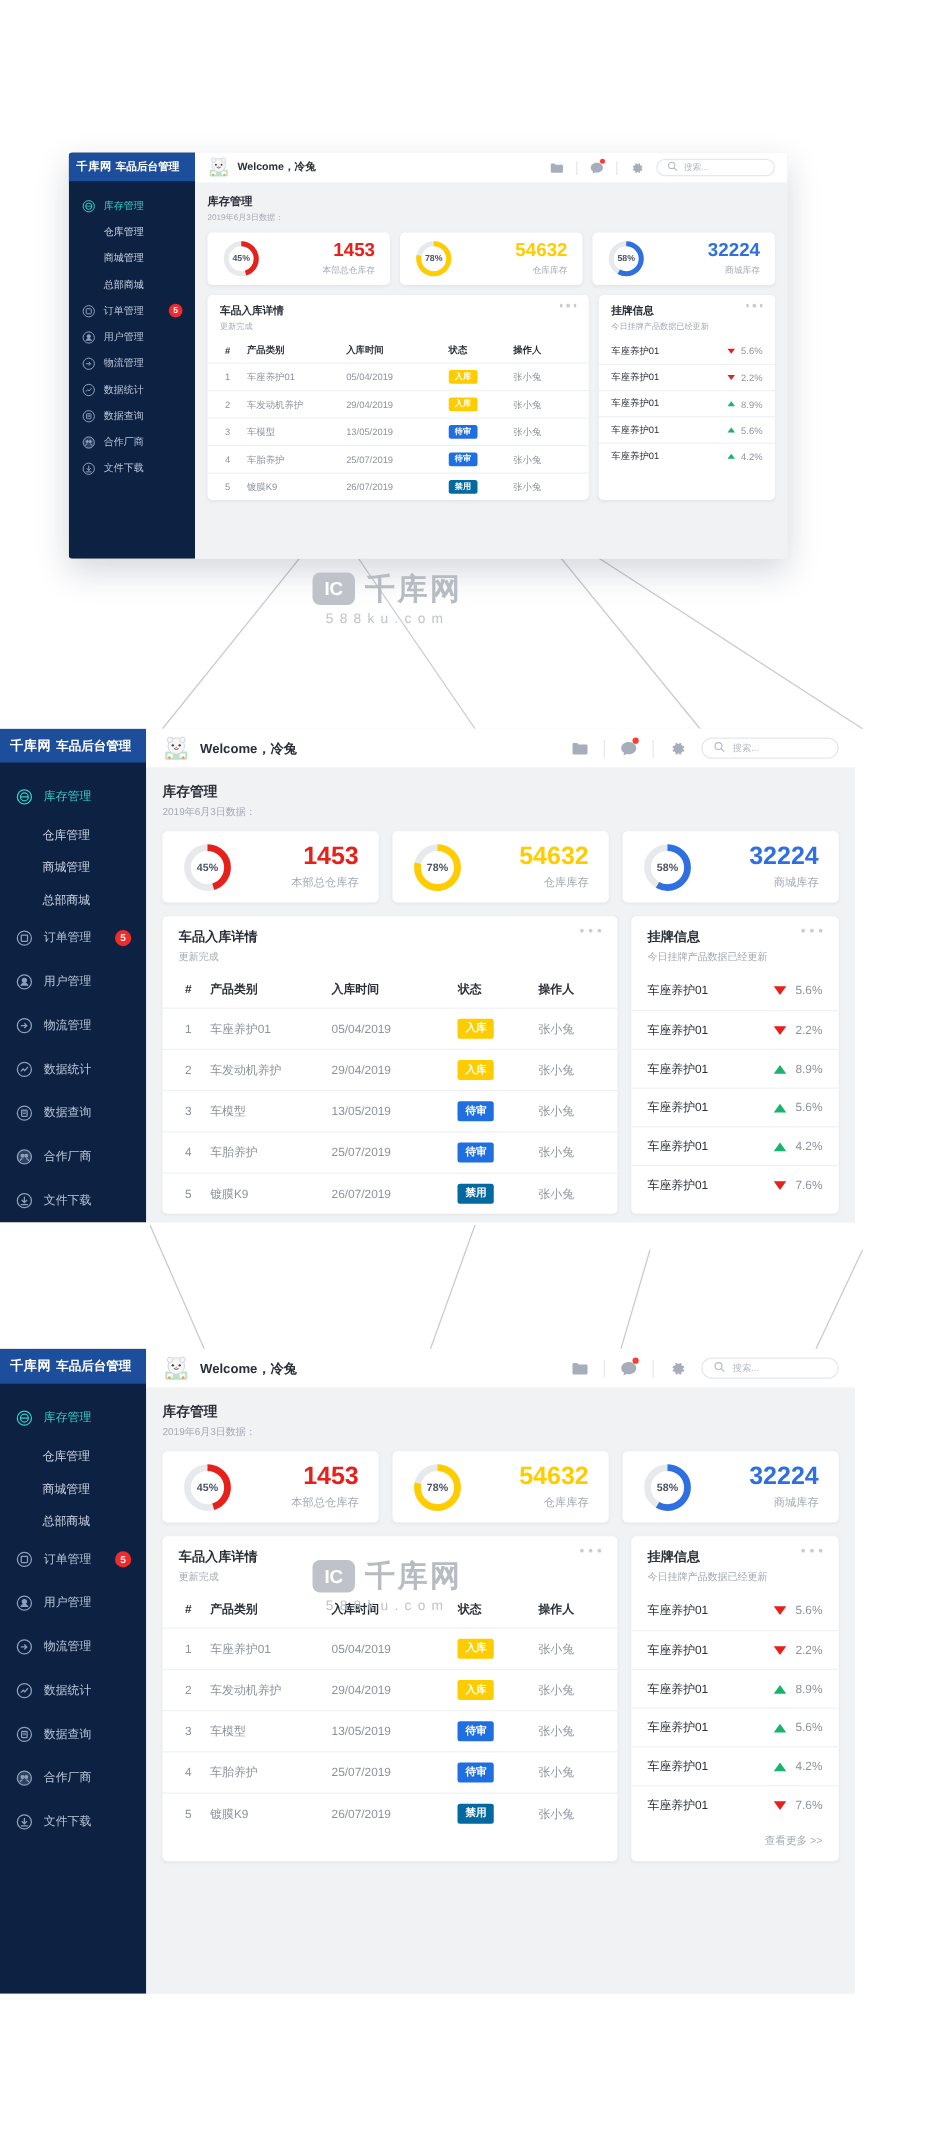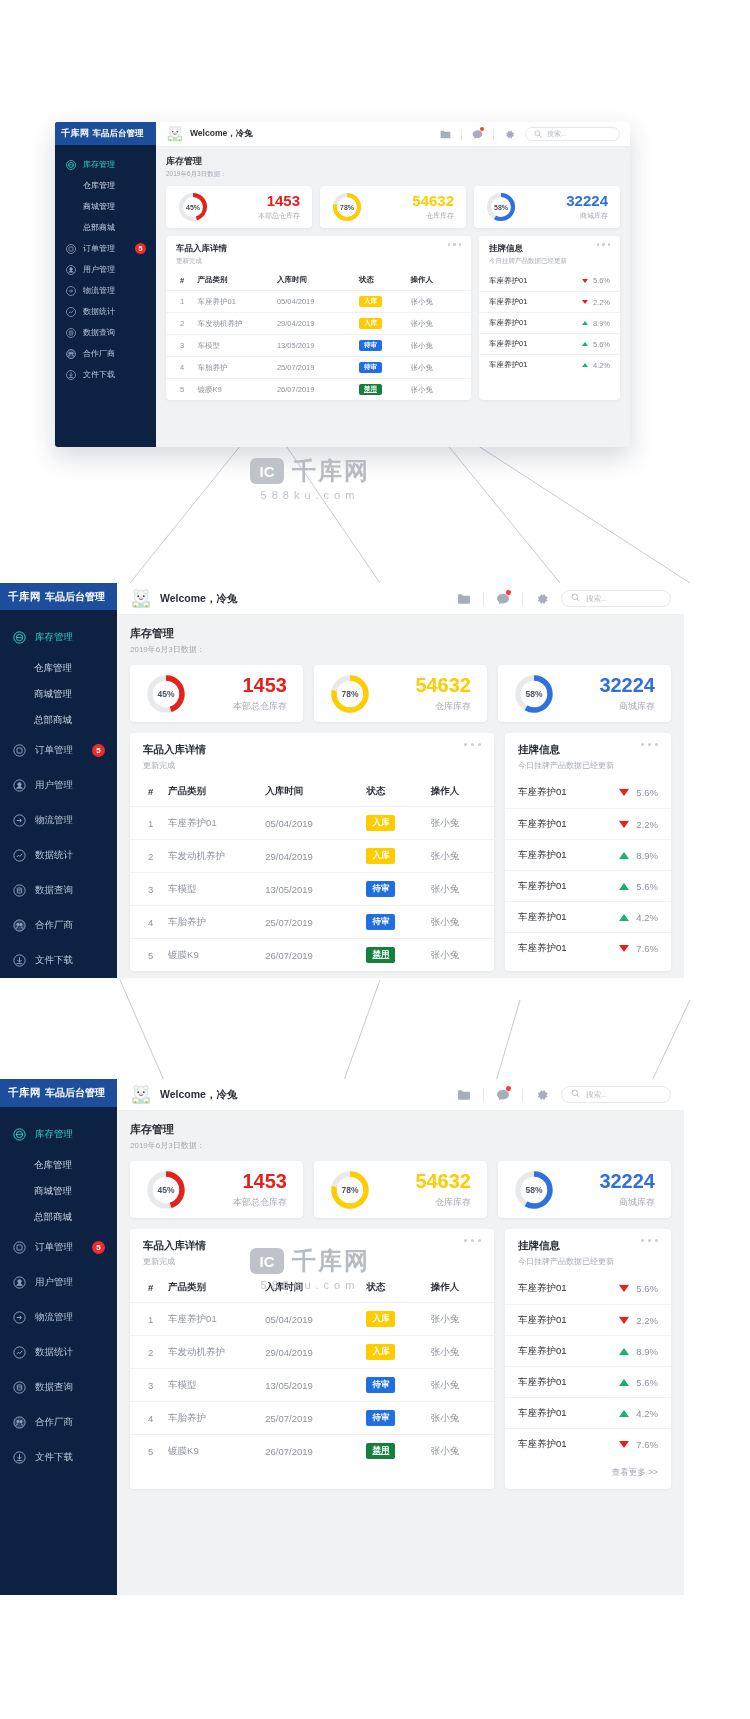--- a/index.html
+++ b/index.html
@@ -65,21 +65,21 @@
   .panel-sub { color: #a4a9b3; }
   .dots { margin-left: auto; display: flex; align-items: center; }
   .dots i { background: #c9ccd3; border-radius: 50%; display: block; }
 
   table.tbl { width: 100%; border-collapse: collapse; }
   table.tbl th { color: #2b2f36; font-weight: bold; text-align: left; }
   table.tbl td { color: #8d929c; border-top: 1px solid #f0f1f3; }
   .tag { display: inline-block; color: #fff; font-weight: bold; border-radius: 2px; text-align: center; }
   .tag.in { background: #ffcc00; }
   .tag.pending { background: #1f6fe0; }
-  .tag.ban { background: #15803d; text-decoration: underline; }
+  .tag.ban { background: #0369a1; }
 
   .lrow { display: flex; align-items: center; border-top: 1px solid #f0f1f3; }
   .lrow:first-of-type { border-top: none; }
   .lname { color: #2b2f36; }
   .lpct { margin-left: auto; display: flex; align-items: center; color: #8d929c; }
   .arrow { width: 0; height: 0; flex: 0 0 auto; }
   .arrow.down { border-left: 5px solid transparent; border-right: 5px solid transparent; border-top: 7px solid #e6201a; }
   .arrow.up { border-left: 5px solid transparent; border-right: 5px solid transparent; border-bottom: 7px solid #19b36b; }
   .more { color: #a4a9b3; text-align: right; }
 

